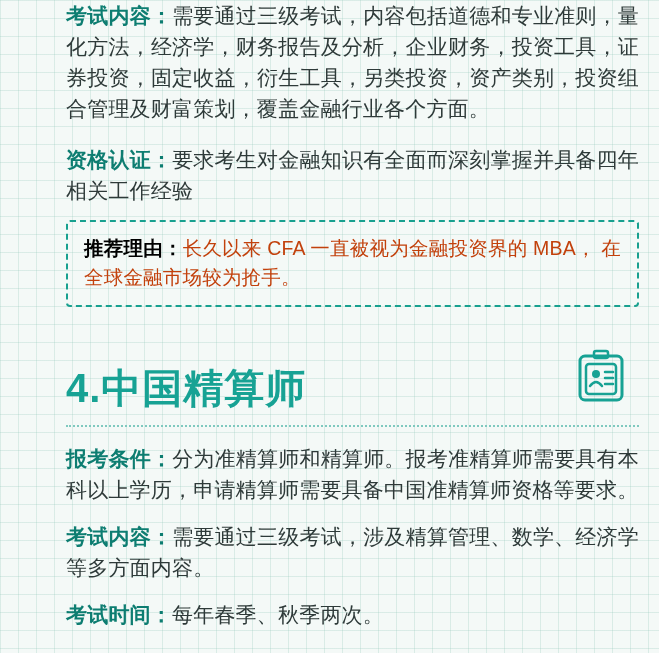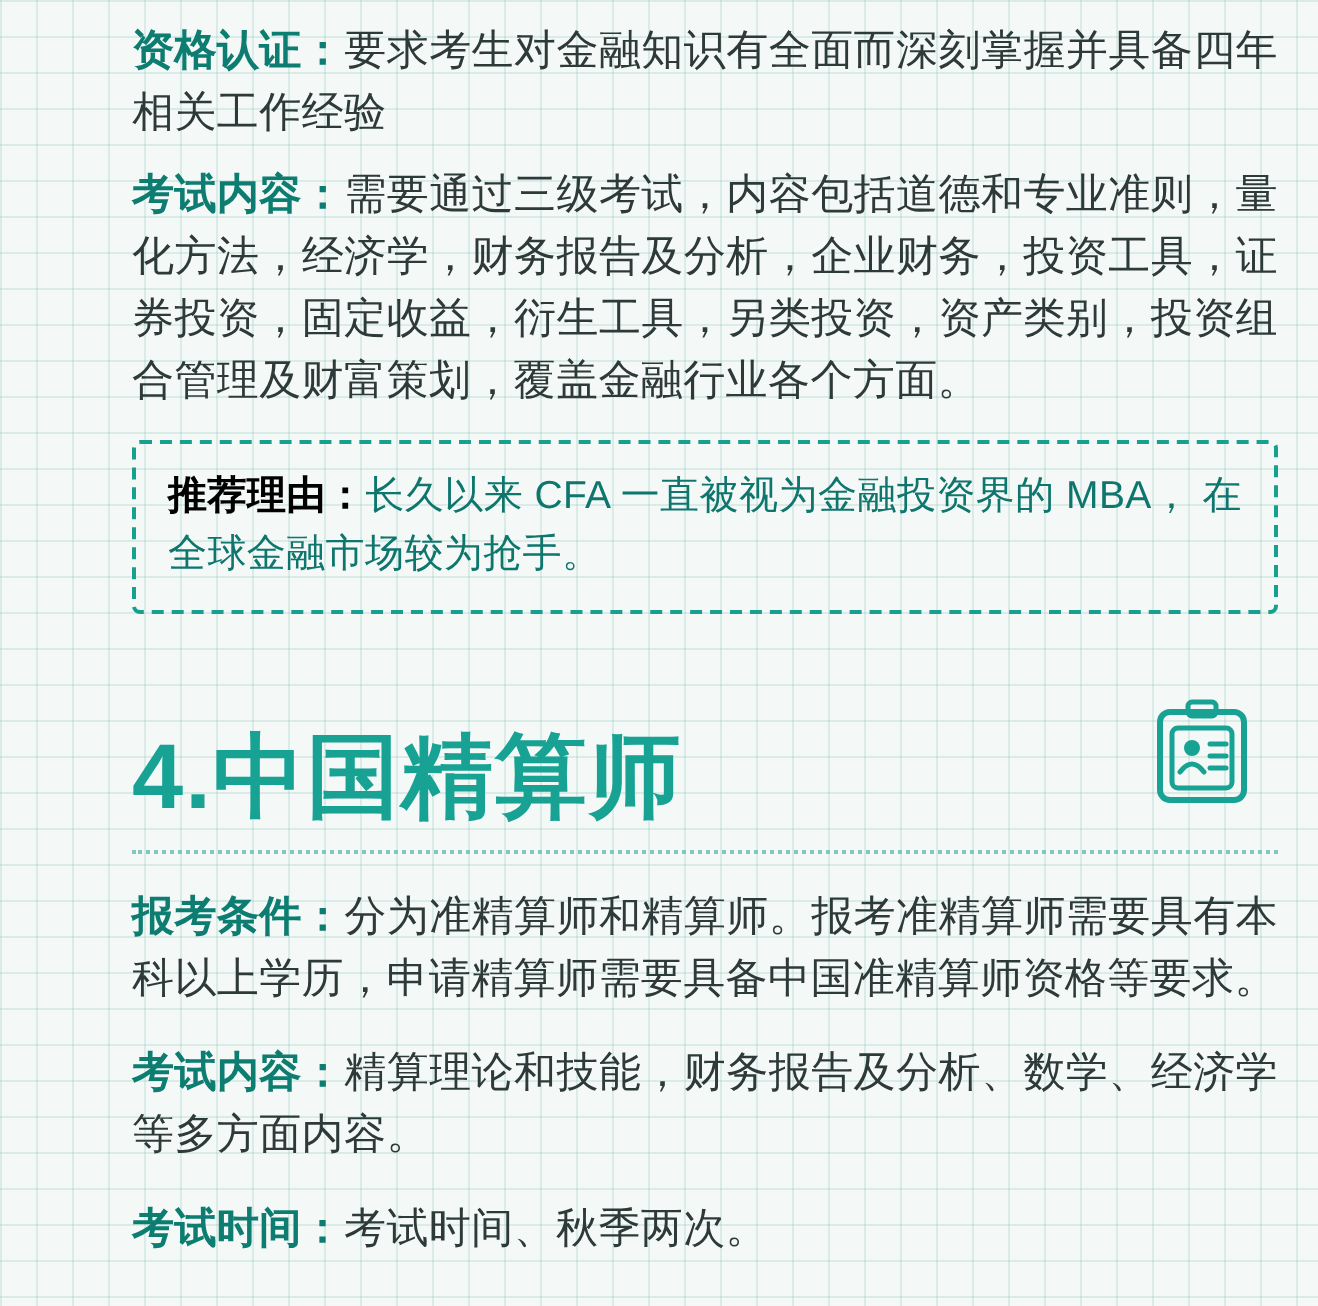--- a/index.html
+++ b/index.html
@@ -65,34 +65,34 @@
     margin: 0;
     color: #0f8d7f;
     font-size: 19.5px;
     line-height: 29px;
   }
   .callout .lbl {
     color: #000000;
     font-weight: bold;
   }
   .callout .body {
-    color: #0f766e;
+    color: #c2410c;
   }
 
   
   .section {
     margin-top: 34px;
   }
   .sec-head {
     display: flex;
     align-items: center;
     justify-content: space-between;
   }
   .sec-title {
-    font-size: 46px;
+    font-size: 40px;
     font-weight: bold;
     color: #17a294;
     letter-spacing: 1px;
     line-height: 46px;
     margin-top: 24px;
   }
   .sec-icon {
     width: 56px;
     height: 56px;
     flex: 0 0 56px;
@@ -108,26 +108,26 @@
   }
   .pad-top-small { margin-top: 12px; }
 </style>
 </head>
 <body>
 
 <div class="grid-bg"></div>
 
 <div class="page">
 
+  <p class="para">
+    <span class="lbl">考试内容：</span><span class="body">需要通过三级考试，内容包括道德和专业准则，量化方法，经济学，财务报告及分析，企业财务，投资工具，证券投资，固定收益，衍生工具，另类投资，资产类别，投资组合管理及财富策划，覆盖金融行业各个方面。</span>
+  </p>
+
   <p class="para first">
     <span class="lbl">资格认证：</span><span class="body">要求考生对金融知识有全面而深刻掌握并具备四年相关工作经验</span>
-  </p>
-
-  <p class="para">
-    <span class="lbl">考试内容：</span><span class="body">需要通过三级考试，内容包括道德和专业准则，量化方法，经济学，财务报告及分析，企业财务，投资工具，证券投资，固定收益，衍生工具，另类投资，资产类别，投资组合管理及财富策划，覆盖金融行业各个方面。</span>
   </p>
 
 
   <div class="callout">
     <p class="para">
       <span class="lbl">推荐理由：</span><span class="body">长久以来 CFA 一直被视为金融投资界的 MBA， 在全球金融市场较为抢手。</span>
     </p>
   </div>
 
   <div class="section">
@@ -146,21 +146,21 @@
         </svg>
       </div>
     </div>
     <div class="divider"></div>
 
     <p class="para">
       <span class="lbl">报考条件：</span><span class="body">分为准精算师和精算师。报考准精算师需要具有本科以上学历，申请精算师需要具备中国准精算师资格等要求。</span>
     </p>
 
     <p class="para pad-top-small">
-      <span class="lbl">考试内容：</span><span class="body">精算理论和技能，财务报告及分析、数学、经济学等多方面内容。</span>
+      <span class="lbl">考试内容：</span><span class="body">需要通过三级考试，涉及精算管理、数学、经济学等多方面内容。</span>
     </p>
 
     <p class="para pad-top-small">
-      <span class="lbl">考试时间：</span><span class="body">考试时间、秋季两次。</span>
+      <span class="lbl">考试时间：</span><span class="body">每年春季、秋季两次。</span>
     </p>
   </div>
 
 </div>
 
 </body></html>

